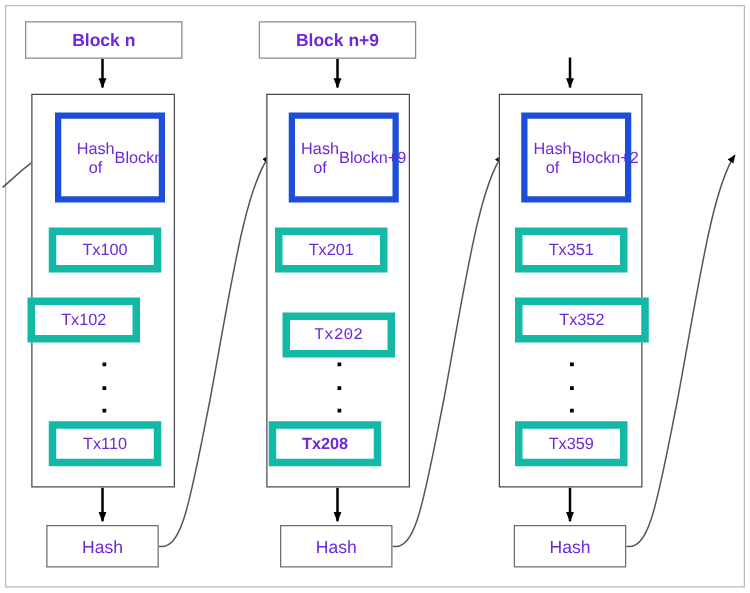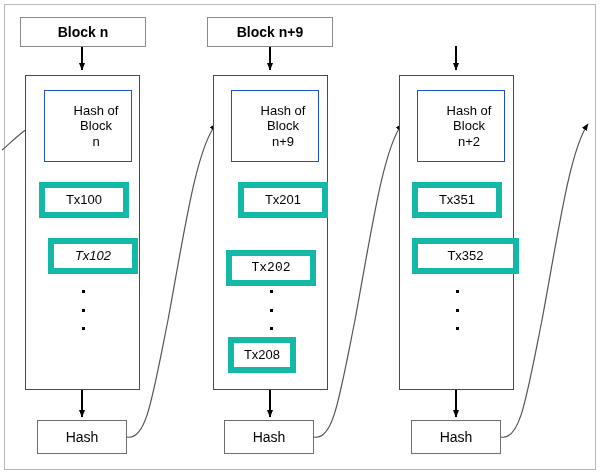--- a/index.html
+++ b/index.html
@@ -38,36 +38,36 @@
     height: 474px;
   }
   .box {
     position: absolute;
     box-sizing: border-box;
     background: #ffffff;
     display: flex;
     align-items: center;
     justify-content: center;
     text-align: center;
-    color: #000000;
+    color: #6d28d9;
     line-height: 1.18;
   }
   .block-title {
     border: 1px solid #8a8a8a;
     font-weight: bold;
     font-size: 14px;
   }
   .block-body {
     border: 1px solid #4a4a4a;
     background: #ffffff;
   }
   .hash-of-block {
-    border: 1px solid #1d4ed8;
+    border: 5px solid #1d4ed8;
     font-size: 13px;
-    flex-direction: column;
+    flex-direction: row;
     padding-left: 16px;
   }
   .hash-of-block span {
     display: block;
   }
   .tx-box {
     border: 6px solid #14b8a6;
     font-size: 13px;
   }
   .hash-out {
@@ -132,52 +132,53 @@
   <div class="box block-body" style="left:25px; top:75px; width:115px; height:315px;"></div>
 
   <div class="box hash-of-block" style="left:44px; top:90px; width:88px; height:72px;">
     <span>Hash of</span>
     <span>Block</span>
     <span>n</span>
   </div>
 
   <div class="box tx-box" style="left:39px; top:182px; width:90px; height:36px;">Tx100</div>
 
-  <div class="box tx-box" style="left:48px; top:238px; width:90px; height:36px;font-style:italic;">Tx102</div>
+  <div class="box tx-box" style="left:22px; top:238px; width:90px; height:36px;">Tx102</div>
 
   <div class="ellipsis" style="left:82px; top:290px; width:3px; height:40px;">
     <i></i>
       <i></i>
       <i></i>
   </div>
 
+  <div class="box tx-box" style="left:39px; top:337px; width:90px; height:36px;">Tx110</div>
 
   <div class="box hash-out" style="left:37px; top:420px; width:90px; height:34px;">Hash</div>
 
   <div class="box block-title" style="left:207px; top:17px; width:126px; height:30px;">Block n+9</div>
 
   <div class="box block-body" style="left:213px; top:75px; width:115px; height:315px;"></div>
 
   <div class="box hash-of-block" style="left:231px; top:90px; width:88px; height:72px;">
     <span>Hash of</span>
     <span>Block</span>
     <span>n+9</span>
   </div>
 
-  <div class="box tx-box" style="left:238px; top:182px; width:90px; height:36px;">Tx201</div>
+  <div class="box tx-box" style="left:220px; top:182px; width:90px; height:36px;">Tx201</div>
 
   <div class="box tx-box" style="left:226px; top:250px; width:90px; height:36px;font-family:Liberation Mono, monospace;">Tx202</div>
 
   <div class="ellipsis" style="left:270px; top:290px; width:3px; height:40px;">
     <i></i>
       <i></i>
       <i></i>
   </div>
 
-  <div class="box tx-box" style="left:228px; top:337px; width:68px; height:36px;">Tx208</div>
+  <div class="box tx-box" style="left:215px; top:337px; width:90px; height:36px;font-weight:bold;">Tx208</div>
 
   <div class="box hash-out" style="left:224px; top:420px; width:90px; height:34px;">Hash</div>
 
 
   <div class="box block-body" style="left:399px; top:75px; width:115px; height:315px;"></div>
 
   <div class="box hash-of-block" style="left:417px; top:90px; width:88px; height:72px;">
     <span>Hash of</span>
     <span>Block</span>
     <span>n+2</span>
@@ -186,16 +187,17 @@
   <div class="box tx-box" style="left:412px; top:182px; width:90px; height:36px;">Tx351</div>
 
   <div class="box tx-box" style="left:412px; top:238px; width:107px; height:36px;">Tx352</div>
 
   <div class="ellipsis" style="left:456px; top:290px; width:3px; height:40px;">
     <i></i>
       <i></i>
       <i></i>
   </div>
 
+  <div class="box tx-box" style="left:412px; top:337px; width:90px; height:36px;">Tx359</div>
 
   <div class="box hash-out" style="left:411px; top:420px; width:90px; height:34px;">Hash</div>
 
 </div>
 
 </body></html>

